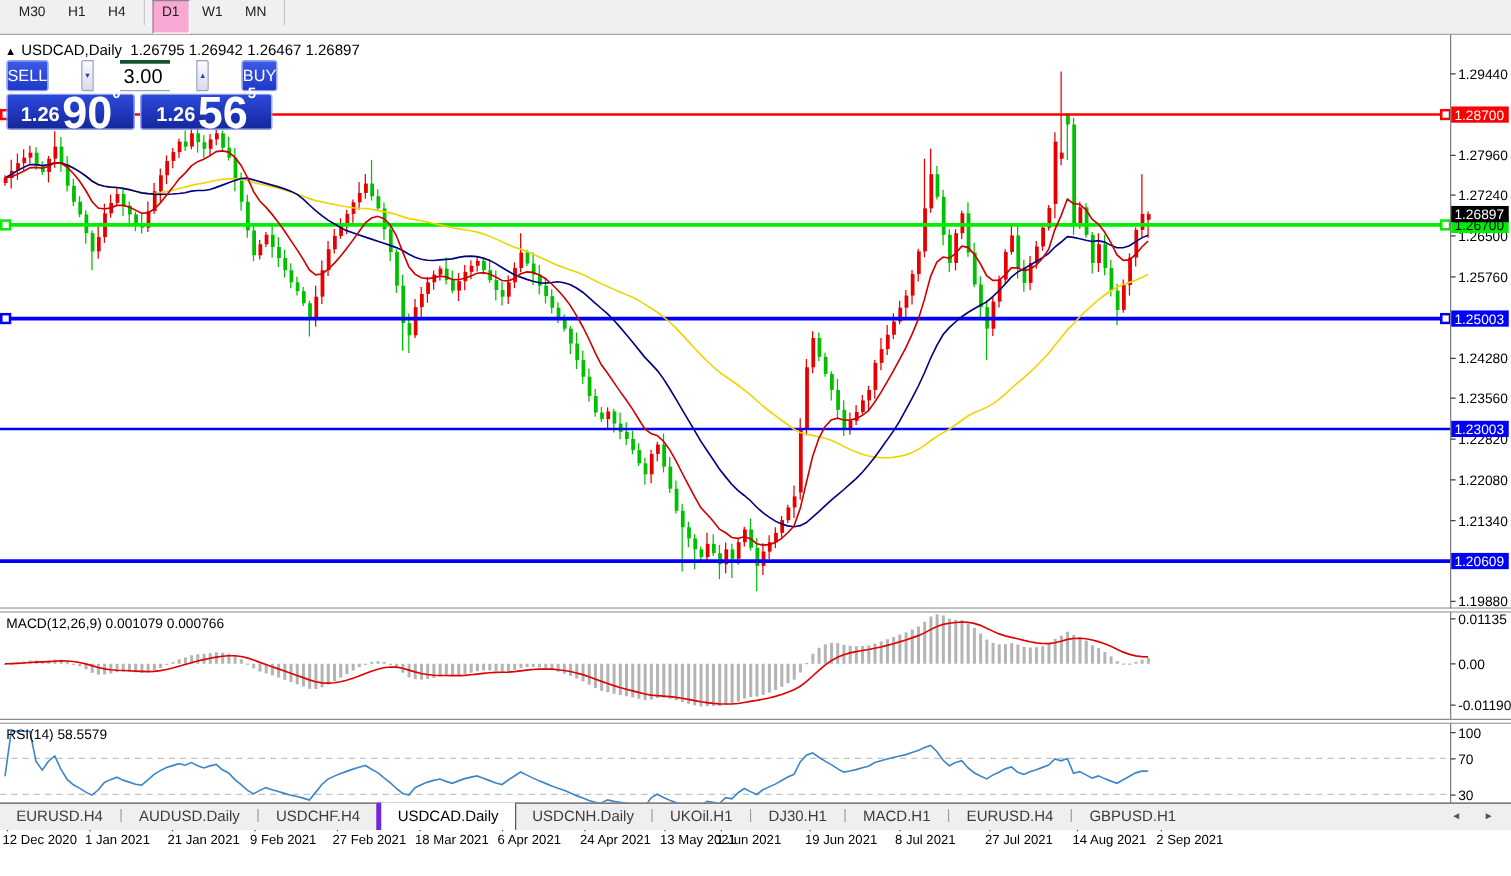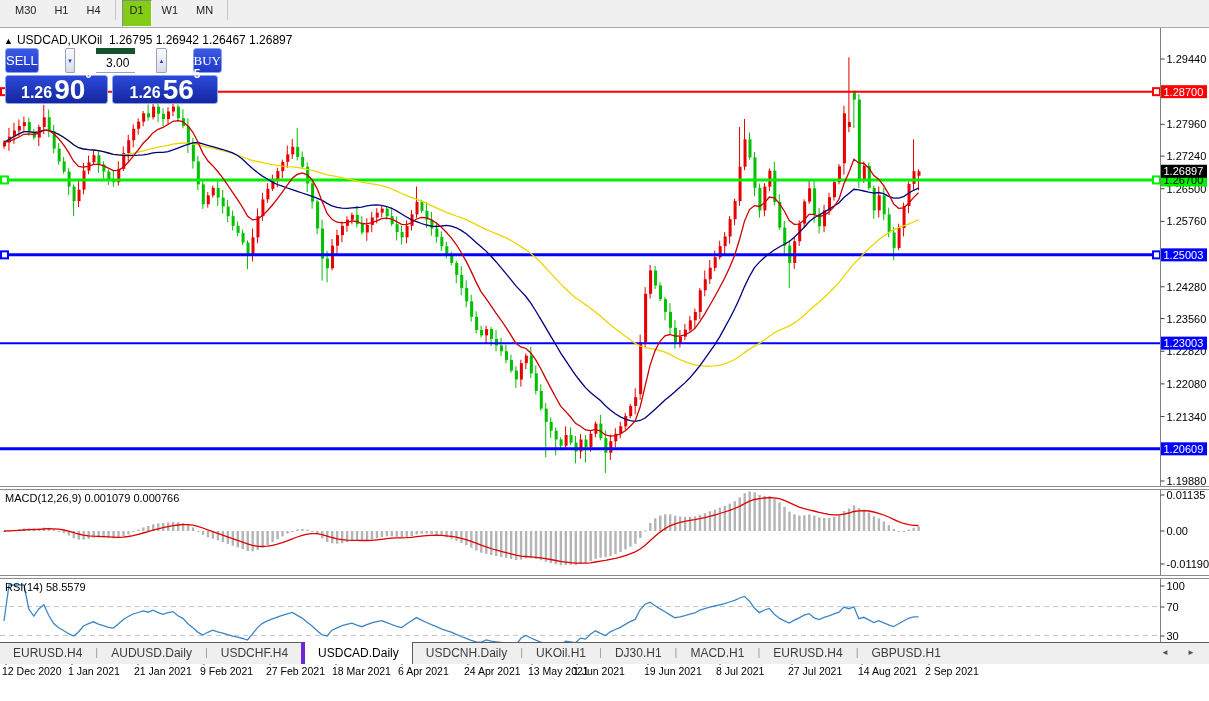--- a/index.html
+++ b/index.html
@@ -3,45 +3,45 @@
 <meta charset="utf-8">
 <style>
   html,body{margin:0;padding:0;width:1209px;height:701px;overflow:hidden;
     font-family:"Liberation Sans",sans-serif;background:#fff;position:relative;}
   #stage{position:absolute;left:0;top:0;width:1209px;height:701px;}
   svg{position:absolute;left:0;top:0;}
   
   .toolbar{position:absolute;left:0;top:0;width:1209px;height:28px;background:#f0f0f0;
     border-bottom:1px solid #a8a8a8;display:flex;padding-left:6px;box-sizing:border-box;z-index:30;}
   .tfbtn{font-size:11px;color:#222;padding:3px 7px;margin:0 1px;border:1px solid transparent;cursor:default;}
-  .tfbtn.active{background:#84cc16;border:1px solid #888;border-right-color:#fff;border-bottom-color:#fff;}
+  .tfbtn.active{background:#f9a8d4;border:1px solid #888;border-right-color:#fff;border-bottom-color:#fff;}
   .tfsep{width:1px;height:20px;background:#c8c8c8;margin:0 5px;}
   
   .chart-title{position:absolute;left:4px;top:33px;font-size:12px;color:#000;z-index:20;white-space:nowrap;}
   .chart-title .mark{font-size:9px;margin-right:4px;}
   
   .trade-panel{position:absolute;left:5px;top:48px;width:217px;height:56px;z-index:25;}
   .tp-row1{display:flex;height:25px;gap:21px;}
   .btn-trade{background:linear-gradient(#3b5ae4,#1f39c8);border:1px solid #8ea0f0;border-radius:3px;
     color:#fff;font-size:13px;display:flex;align-items:center;justify-content:center;}
   .btn-sell{width:53px;}
-  .btn-buy{width:51px;margin-left:5px;font-family:Liberation Serif, serif;}
+  .btn-buy{width:51px;margin-left:5px;}
   .spin{width:16px;background:linear-gradient(#fbfbfd,#d9dce8);border:1px solid #9aa2c0;color:#2040c0;
     font-size:6px;display:flex;align-items:center;justify-content:center;}
   .spin-dn{margin-left:5px;border-radius:2px 0 0 2px;}
   .spin-up{border-radius:0 2px 2px 0;}
-  .vol-box{width:66px;background:#fff;border-top:6px solid #14532d;border-bottom:1px solid #9aa2c0;
-    color:#000;font-size:12px;display:flex;align-items:center;justify-content:flex-end;padding-right:6px;}
+  .vol-box{width:66px;background:#fff;border-top:3px solid #14532d;border-bottom:1px solid #9aa2c0;
+    color:#000;font-size:16px;display:flex;align-items:center;justify-content:flex-end;padding-right:6px;}
   .tp-row2{display:flex;height:29px;margin-top:2px;}
   .price-box{background:linear-gradient(#2c49da,#14279e);border:1px solid #8ea0f0;border-radius:3px;
     color:#fff;display:flex;align-items:flex-end;justify-content:center;padding-bottom:0px;}
   .price-sell{width:101px;}
   .price-buy{width:104px;margin-left:4px;}
   .p-small{font-size:16px;font-weight:bold;line-height:20px;margin-right:2px;}
-  .p-big{font-size:28px;font-weight:bold;line-height:26px;}
+  .p-big{font-size:36px;font-weight:bold;line-height:26px;}
   .p-sup{font-size:12px;font-weight:bold;line-height:34px;transform:translateY(-12px);}
   
   .tabbar{position:absolute;left:0;top:642px;width:1209px;height:22px;background:#efefef;
     border-top:1px solid #5a5a5a;display:flex;align-items:stretch;z-index:30;box-sizing:border-box;}
   .tab{font-size:12px;color:#3c3c3c;padding:3px 13px 0 13px;white-space:nowrap;cursor:default;}
   .tab.active{background:#fff;color:#000;border-left:4px solid #6d28d9;border-right:1px solid #5a5a5a;margin-top:-1px;padding-top:4px;}
   .tabsep{color:#9a9a9a;font-size:11px;padding-top:3px;}
   .tab-arrows{position:absolute;right:6px;top:5px;font-size:8px;color:#555;letter-spacing:8px;}
 </style>
 </head>
@@ -725,21 +725,21 @@
       <div class="tfbtn">H1</div>
       <div class="tfbtn">H4</div>
       <div class="tfsep"></div>
       <div class="tfbtn active">D1</div>
       <div class="tfbtn">W1</div>
       <div class="tfbtn">MN</div>
       <div class="tfsep"></div>
     </div>
 
   <div class="chart-title">
-    <span class="mark">▲</span><span>USDCAD,UKOil</span>&nbsp;&nbsp;<span>1.26795 1.26942 1.26467 1.26897</span>
+    <span class="mark">▲</span><span>USDCAD,Daily</span>&nbsp;&nbsp;<span>1.26795 1.26942 1.26467 1.26897</span>
   </div>
 
   <div class="trade-panel">
     <div class="tp-row1">
       <div class="btn-trade btn-sell">SELL</div>
       <div class="spin spin-dn">▼</div>
       <div class="vol-box">3.00</div>
       <div class="spin spin-up">▲</div>
       <div class="btn-trade btn-buy">BUY</div>
     </div>

